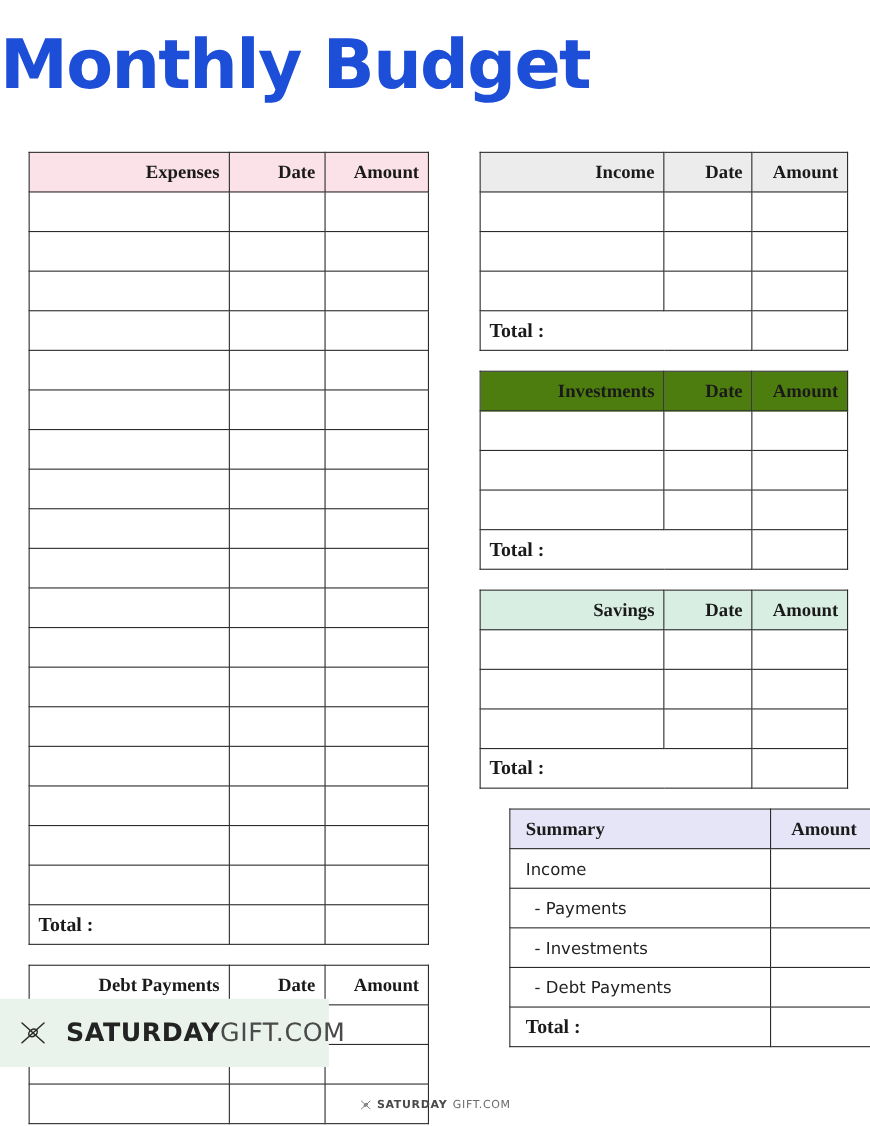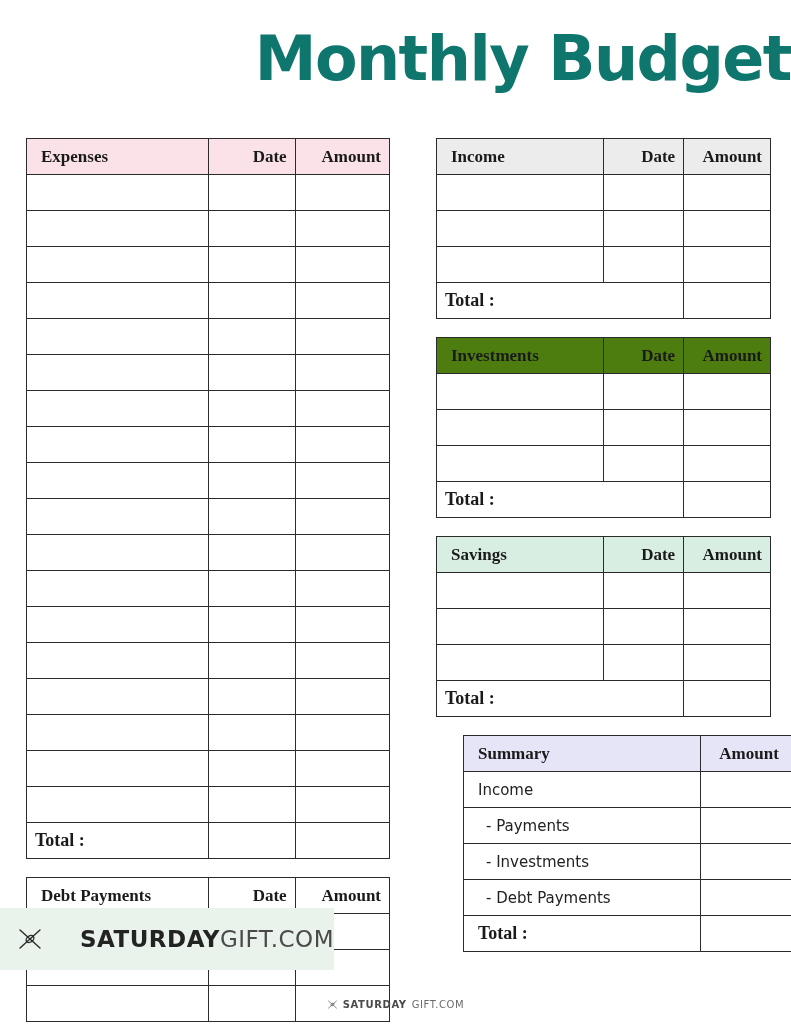--- a/index.html
+++ b/index.html
@@ -18,26 +18,26 @@
   }
 
   .page {
     position: absolute;
     inset: 0;
     padding: 0;
   }
 
   
   .title {
-    text-align: right;
+    text-align: left;
     font-family: "DejaVu Sans", sans-serif;
     font-weight: 700;
     font-size: 62px;
     letter-spacing: -1.5px;
-    color: #0f766e;
+    color: #1d4ed8;
     margin: 26px 0 16px 0;
     line-height: 1.05;
   }
 
   
   .columns {
     position: absolute;
     top: 138px;
     left: 26px;
     right: 26px;
@@ -62,21 +62,21 @@
     padding: 0 8px;
     vertical-align: middle;
   }
   table.budget th {
     font-family: "Liberation Serif", serif;
     font-weight: 700;
     font-size: 17px;
     text-align: right;
   }
   table.budget th.head-label {
-    text-align: left;
+    text-align: right;
     padding-left: 14px;
   }
   td.total-cell {
     font-family: "Liberation Serif", serif;
     font-weight: 700;
     font-size: 18px;
     text-align: left;
     padding-left: 14px;
   }
   td.blank { }
@@ -134,28 +134,27 @@
     padding-left: 14px;
   }
   .w-sum-label { width: 71%; }
   .w-sum-amt { width: 29%; }
 
   
   .brand-badge {
     position: absolute;
     left: 0;
     top: 908px;
-    width: 334px;
+    width: 299px;
     height: 62px;
     background: #e9f3ec;
     display: flex;
     align-items: center;
     gap: 16px;
     padding-left: 16px;
-    justify-content: space-between;
   }
   .brand-badge .logo-mark {
     width: 28px;
     height: 28px;
     flex: 0 0 28px;
   }
   .brand-text {
     font-family: "DejaVu Sans", sans-serif;
     font-size: 23px;
     letter-spacing: 0.5px;

